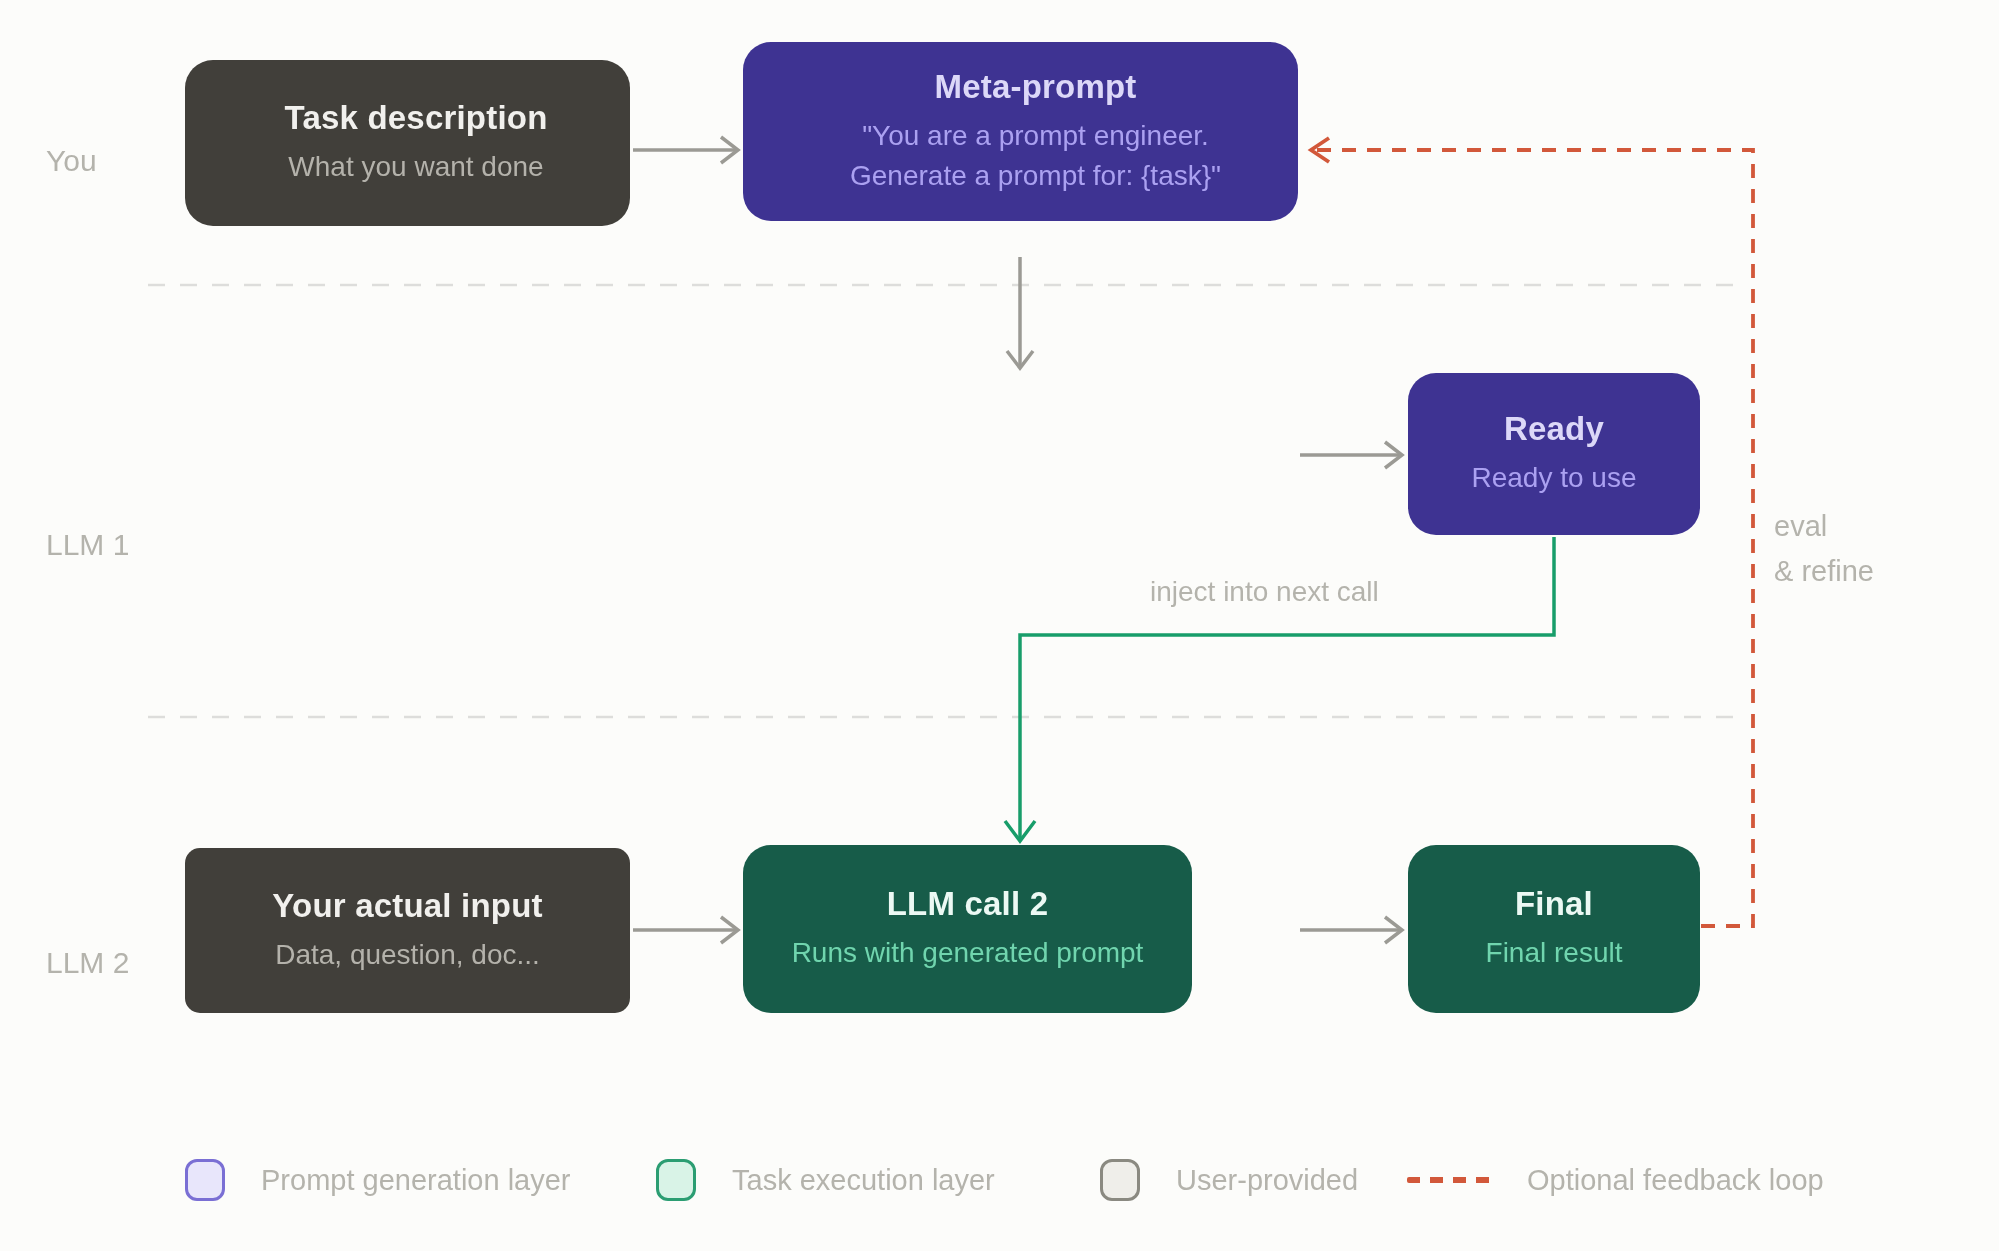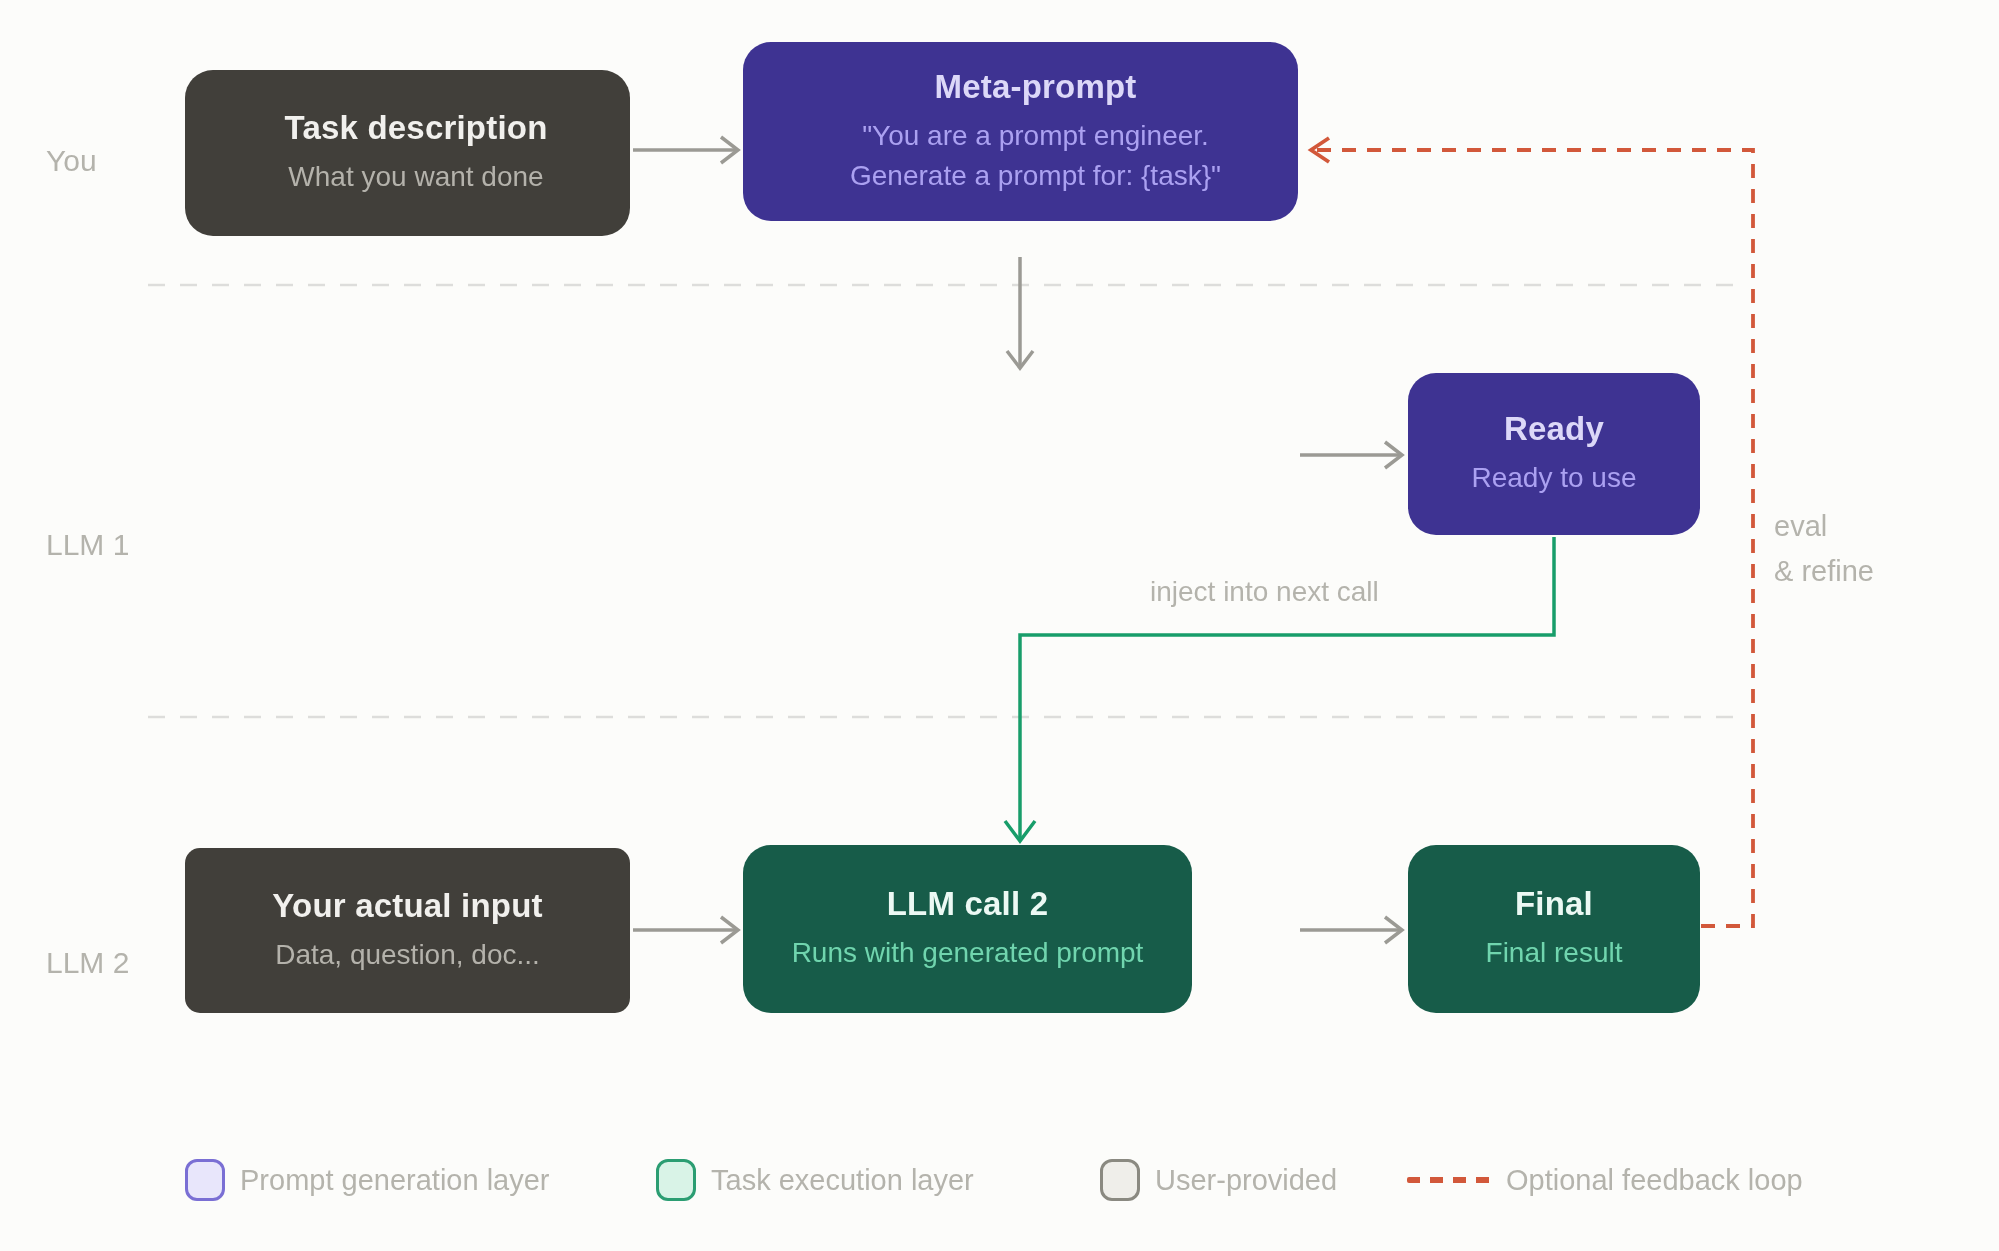--- a/index.html
+++ b/index.html
@@ -68,21 +68,21 @@
   .annotation.block {
     white-space: normal;
     line-height: 1.55;
   }
   .legend-item {
     position: absolute;
     top: 1156px;
     height: 48px;
     display: flex;
     align-items: center;
-    gap: 15px;
+    gap: 36px;
   }
   .swatch {
     width: 40px;
     height: 42px;
     border-radius: 12px;
     box-sizing: border-box;
     border: 3px solid transparent;
     flex: 0 0 auto;
   }
   .swatch.purple { background: var(--legend-purple-fill); border-color: var(--legend-purple-border); }
@@ -146,21 +146,21 @@
     <g stroke="#d2583a" stroke-width="3.8" fill="none">
       <path d="M 1701 926 L 1753 926 L 1753 150 L 1313 150" stroke-dasharray="14 11"></path>
       <path d="M 1329 138 L 1311 150 L 1329 162"></path>
     </g>
   </svg>
 
   <div class="row-label" style="left:46px; top:133px;margin-top:11px;">You</div>
   <div class="row-label" style="left:46px; top:528px;">LLM 1</div>
   <div class="row-label" style="left:46px; top:946px;">LLM 2</div>
 
-  <div class="node dark" style="left:185px; top:70px; width:445px; height:166px;padding-left:35px;">
+  <div class="node dark" style="left:185px; top:60px; width:445px; height:166px;padding-left:35px;">
     <div class="node-title">Task description</div>
     <div class="node-sub">What you want done</div>
   </div>
 
   <div class="node purple" style="left:743px; top:42px; width:555px; height:179px;padding-left:48px;">
     <div class="node-title">Meta-prompt</div>
     <div class="node-sub">"You are a prompt engineer.
 Generate a prompt for: {task}"</div>
   </div>
 

